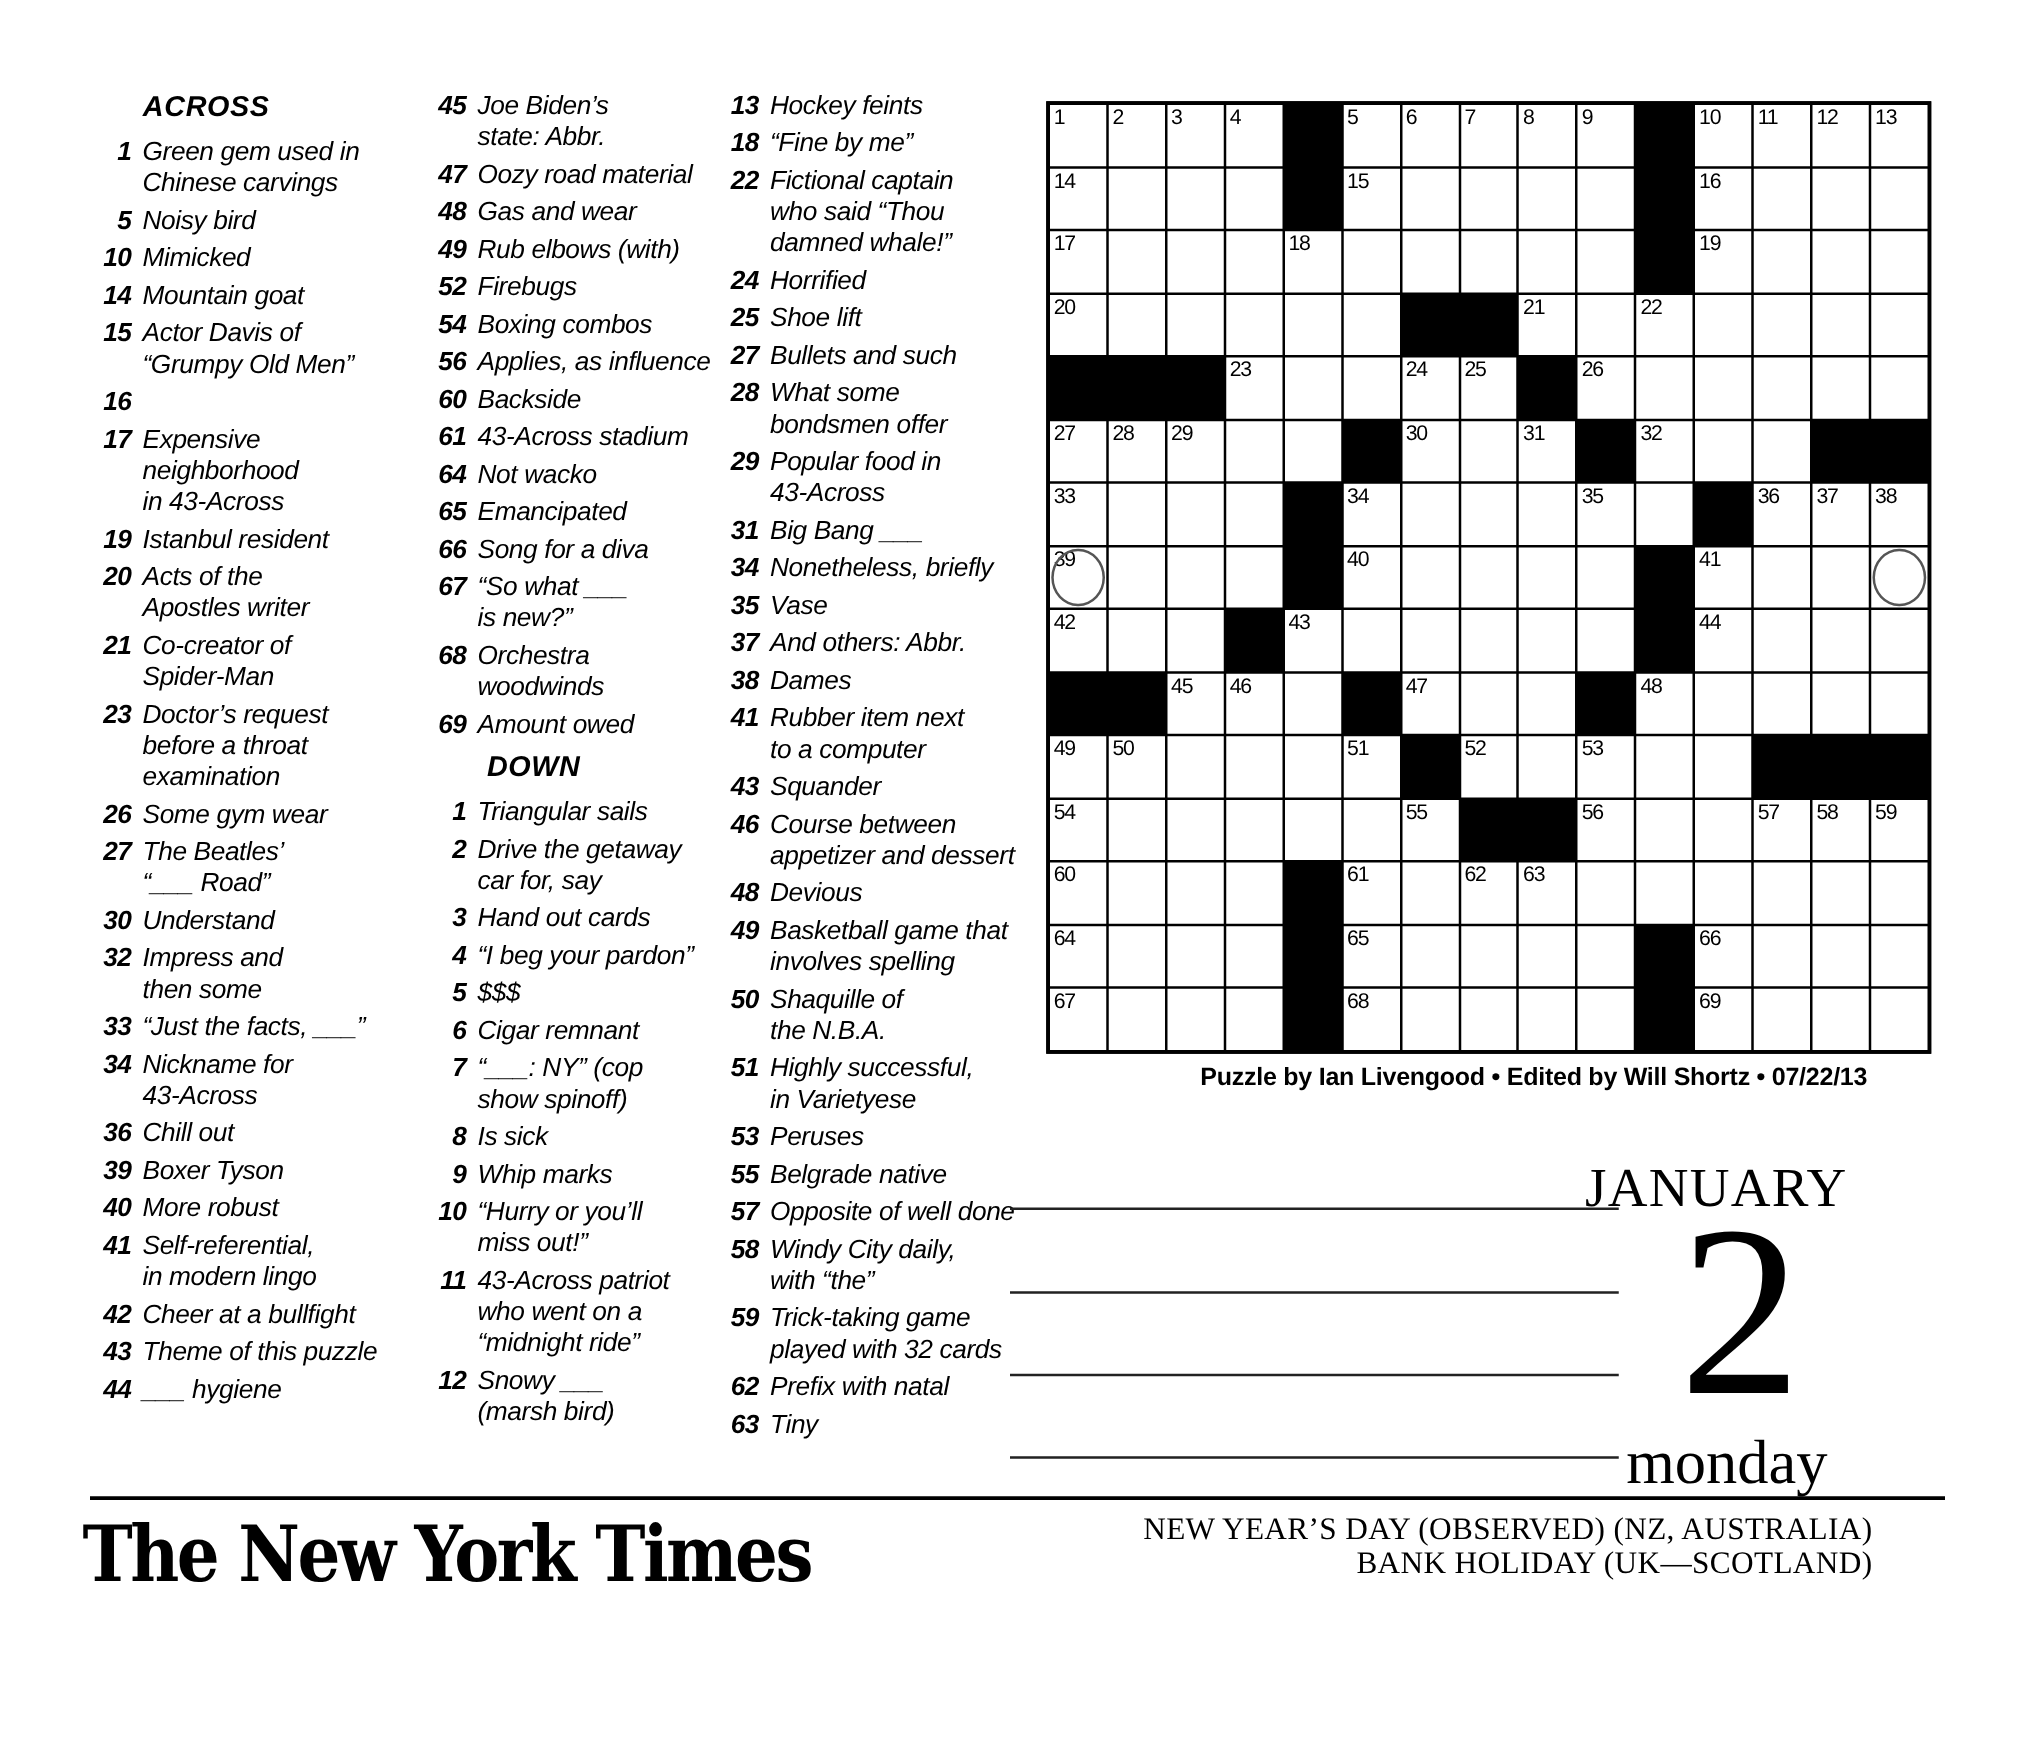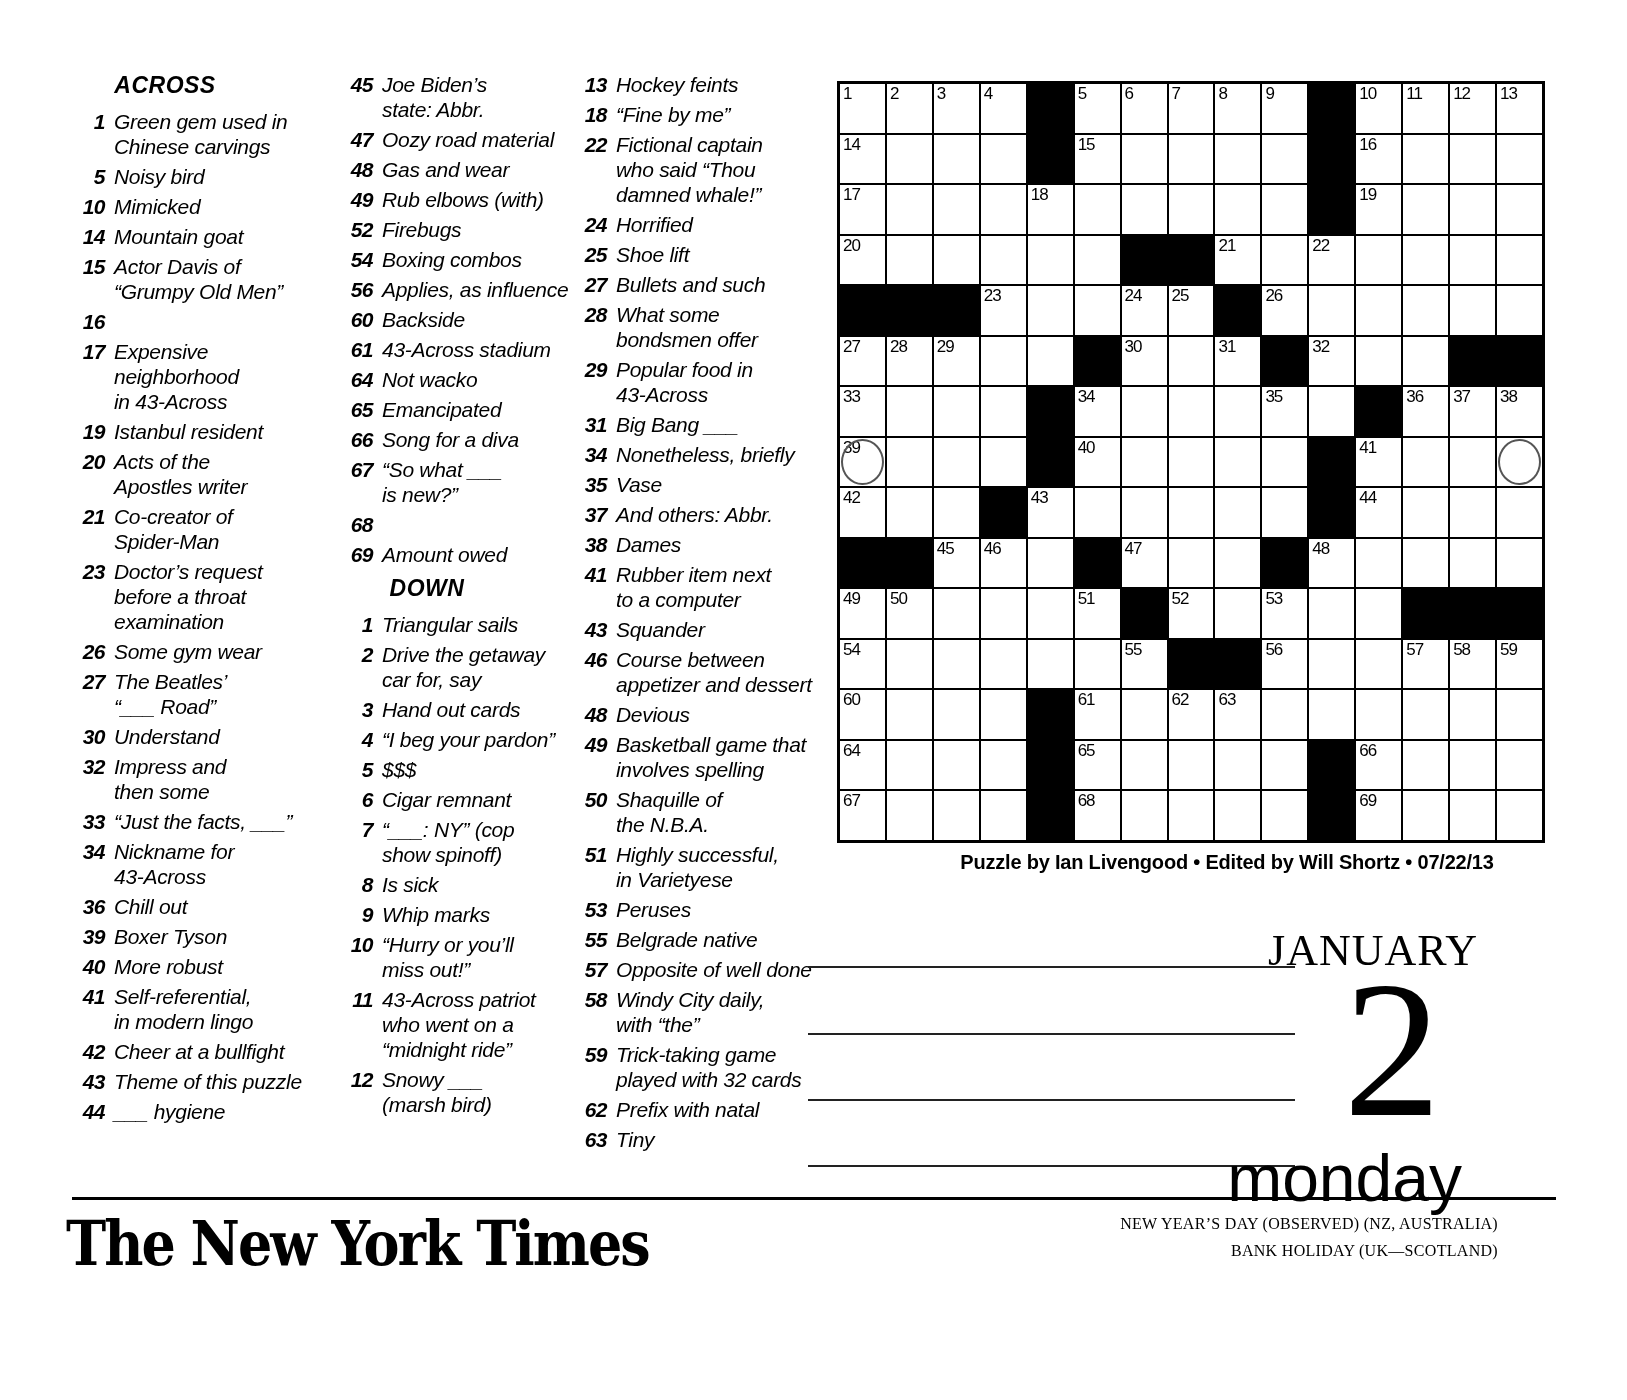--- a/index.html
+++ b/index.html
@@ -52,35 +52,35 @@
   }
   #month{
     position:absolute;right:149px;top:925px;font-family:"Liberation Serif",serif;
     font-size:44px;letter-spacing:1px;margin-left:28px;
   }
   #daynum{
     position:absolute;right:186px;top:952px;font-family:"Liberation Serif",serif;
     font-size:195px;line-height:195px;
   }
   #weekday{
-    position:absolute;right:165px;top:1140px;font-family:Liberation Sans, sans-serif;
-    font-size:66px;
+    position:absolute;right:165px;top:1140px;font-family:Liberation Serif, serif;
+    font-size:50px;
   }
   #bottom-rule{
     position:absolute;left:72px;top:1197px;width:1484px;height:0;
     border-top:3px solid #000;
   }
   #logo{
     position:absolute;left:66px;top:1206px;font-family:"DejaVu Serif",serif;
     font-size:54px;font-weight:bold;letter-spacing:-2px;transform:scaleY(1.15);
     transform-origin:top left;white-space:nowrap;
   }
   #holidays{
     position:absolute;right:129px;top:1210px;text-align:right;
-    font-family:"Liberation Serif",serif;font-size:16px;line-height:27px;
+    font-family:"Liberation Serif",serif;font-size:25px;line-height:27px;
     letter-spacing:.3px;
   }
 </style>
 </head>
 <body>
 
 <div class="clue-col" id="col1">
   <div class="list-header">ACROSS</div>
   <div>
       <div class="clue">
@@ -244,20 +244,21 @@
         <span class="num">66</span>
         <span class="txt">Song for a diva</span>
       </div>
       <div class="clue">
         <span class="num">67</span>
         <span class="txt">“So what ___
 is new?”</span>
       </div>
       <div class="clue">
         <span class="num">68</span>
+        <span class="txt">Orchestra woodwinds</span>
       </div>
       <div class="clue">
         <span class="num">69</span>
         <span class="txt">Amount owed</span>
       </div>
     </div>
   <div class="list-header down">DOWN</div>
   <div>
       <div class="clue">
         <span class="num">1</span>

